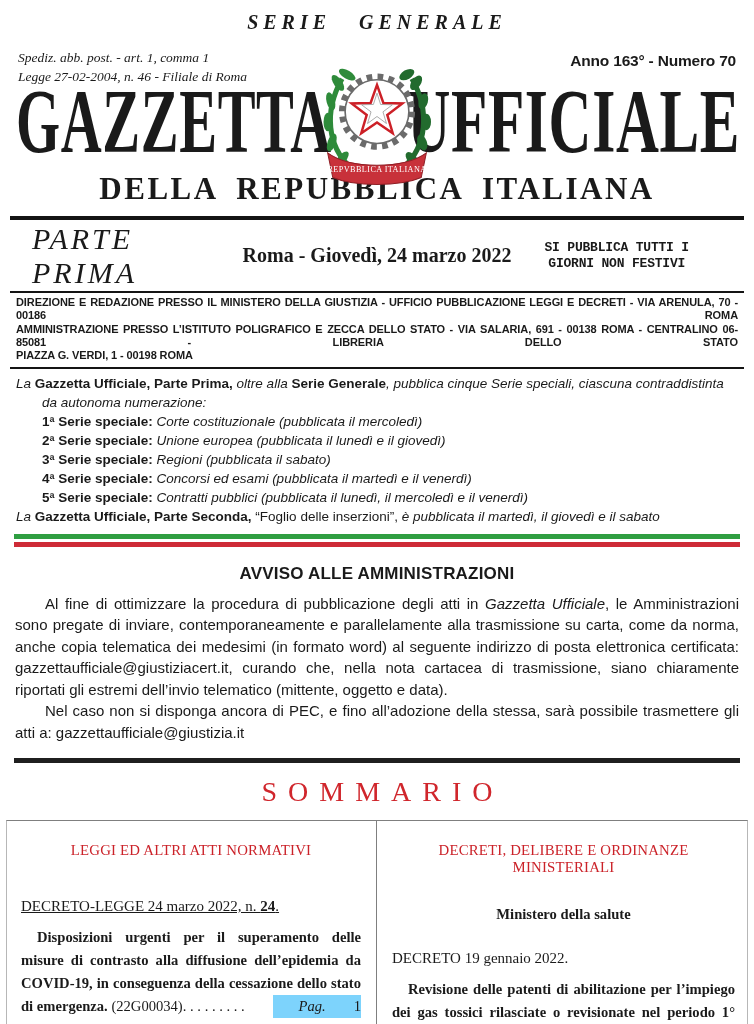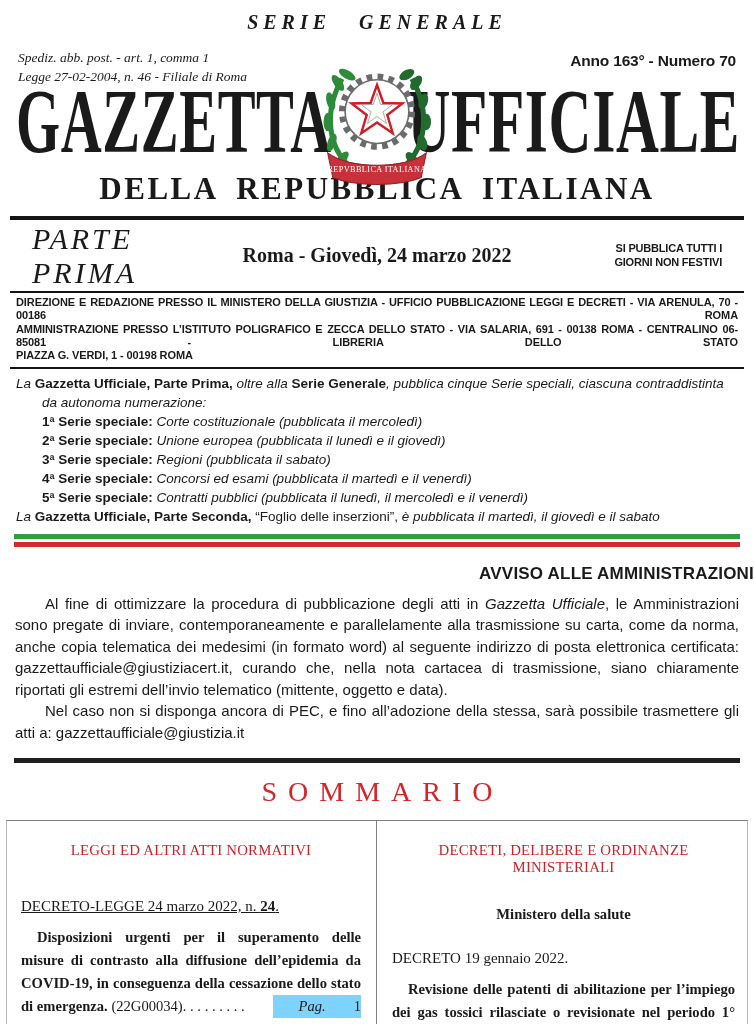--- a/index.html
+++ b/index.html
@@ -25,40 +25,40 @@
   .emblem { position:absolute; left:50%; top:52px; transform:translateX(-50%); width:132px; height:144px; z-index:3; }
 
   .rule-a { border-top:4px solid #141414; margin:9px 10px 0; }
   .rule-b { border-top:2px solid #141414; margin:0 10px; }
   .rule-d { border-top:5px solid #1f1f1f; margin:15px 14px 0; }
 
   
   .dateline { display:flex; align-items:center; padding:2px 32px 1px; }
   .parte { flex:1; font-style:italic; font-size:30px; letter-spacing:3px; word-spacing:14px; }
   .date  { font-weight:bold; font-size:20px; white-space:nowrap; }
-  .pub-note { flex:1; text-align:right; font-family:Liberation Sans, sans-serif; font-weight:bold; font-size:11px; line-height:1.25; letter-spacing:-0.2px; }
+  .pub-note { flex:1; text-align:center; font-family:Liberation Mono, monospace; font-weight:bold; font-size:13px; line-height:1.25; letter-spacing:-0.2px; }
 
   
   .address { padding:3px 16px 4px; font-family:"Liberation Sans", sans-serif; font-weight:bold; font-size:11px; line-height:1.22; letter-spacing:-0.1px; }
   .addr-just { text-align:justify; text-align-last:justify; }
 
   
   .series-info { padding:5px 16px 0; font-family:"Liberation Sans", sans-serif; font-size:13.5px; line-height:19px; }
   .si-hang { padding-left:26px; text-indent:-26px; }
   .si-item { padding-left:26px; }
   .si-last { padding-left:0; }
 
   
   .flag { margin:8px 14px 0; }
   .flag-green { height:5px; background:#2f9e41; }
   .flag-gap   { height:3px; background:#ffffff; }
   .flag-red   { height:5px; background:#ce2b37; }
 
   
-  .avviso-title { margin-top:17px; text-align:right; font-family:"Liberation Sans", sans-serif; font-weight:bold; font-size:17px; letter-spacing:0.2px; }
+  .avviso-title { margin-top:17px; text-align:center; font-family:"Liberation Sans", sans-serif; font-weight:bold; font-size:17px; letter-spacing:0.2px; }
   .avviso-p { margin:9px 15px 0; font-family:"Liberation Sans", sans-serif; font-size:15px; line-height:21.5px; text-align:justify; text-indent:30px; }
   .avviso-p + .avviso-p { margin-top:0; }
 
   
   .sommario-title { margin-top:13px; text-align:center; color:#d0262c; font-size:28px; letter-spacing:11px; text-indent:11px; }
   .sommario { margin:12px 6px 0; display:flex; border-top:1px solid #7f7f7f; border-left:1px solid #b7b7b7; border-right:1px solid #b7b7b7; height:368px; }
   .col { width:50%; }
   .col-left  { border-right:1px solid #7f7f7f; padding:0 15px 0 14px; }
   .col-right { padding:0 12px 0 15px; }
 

